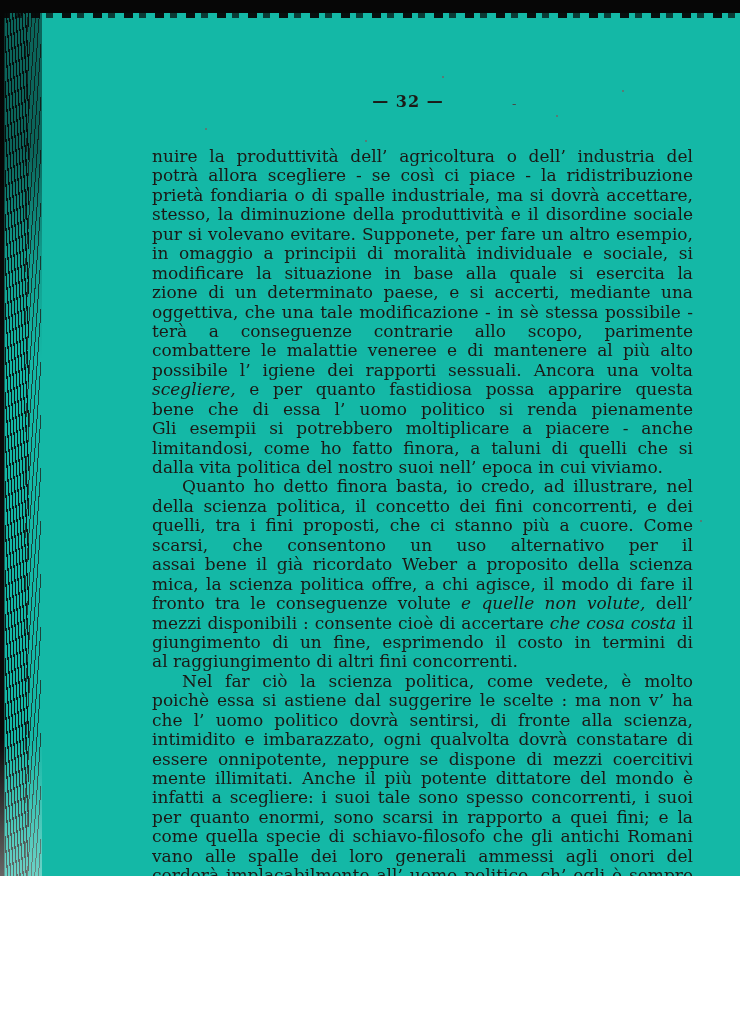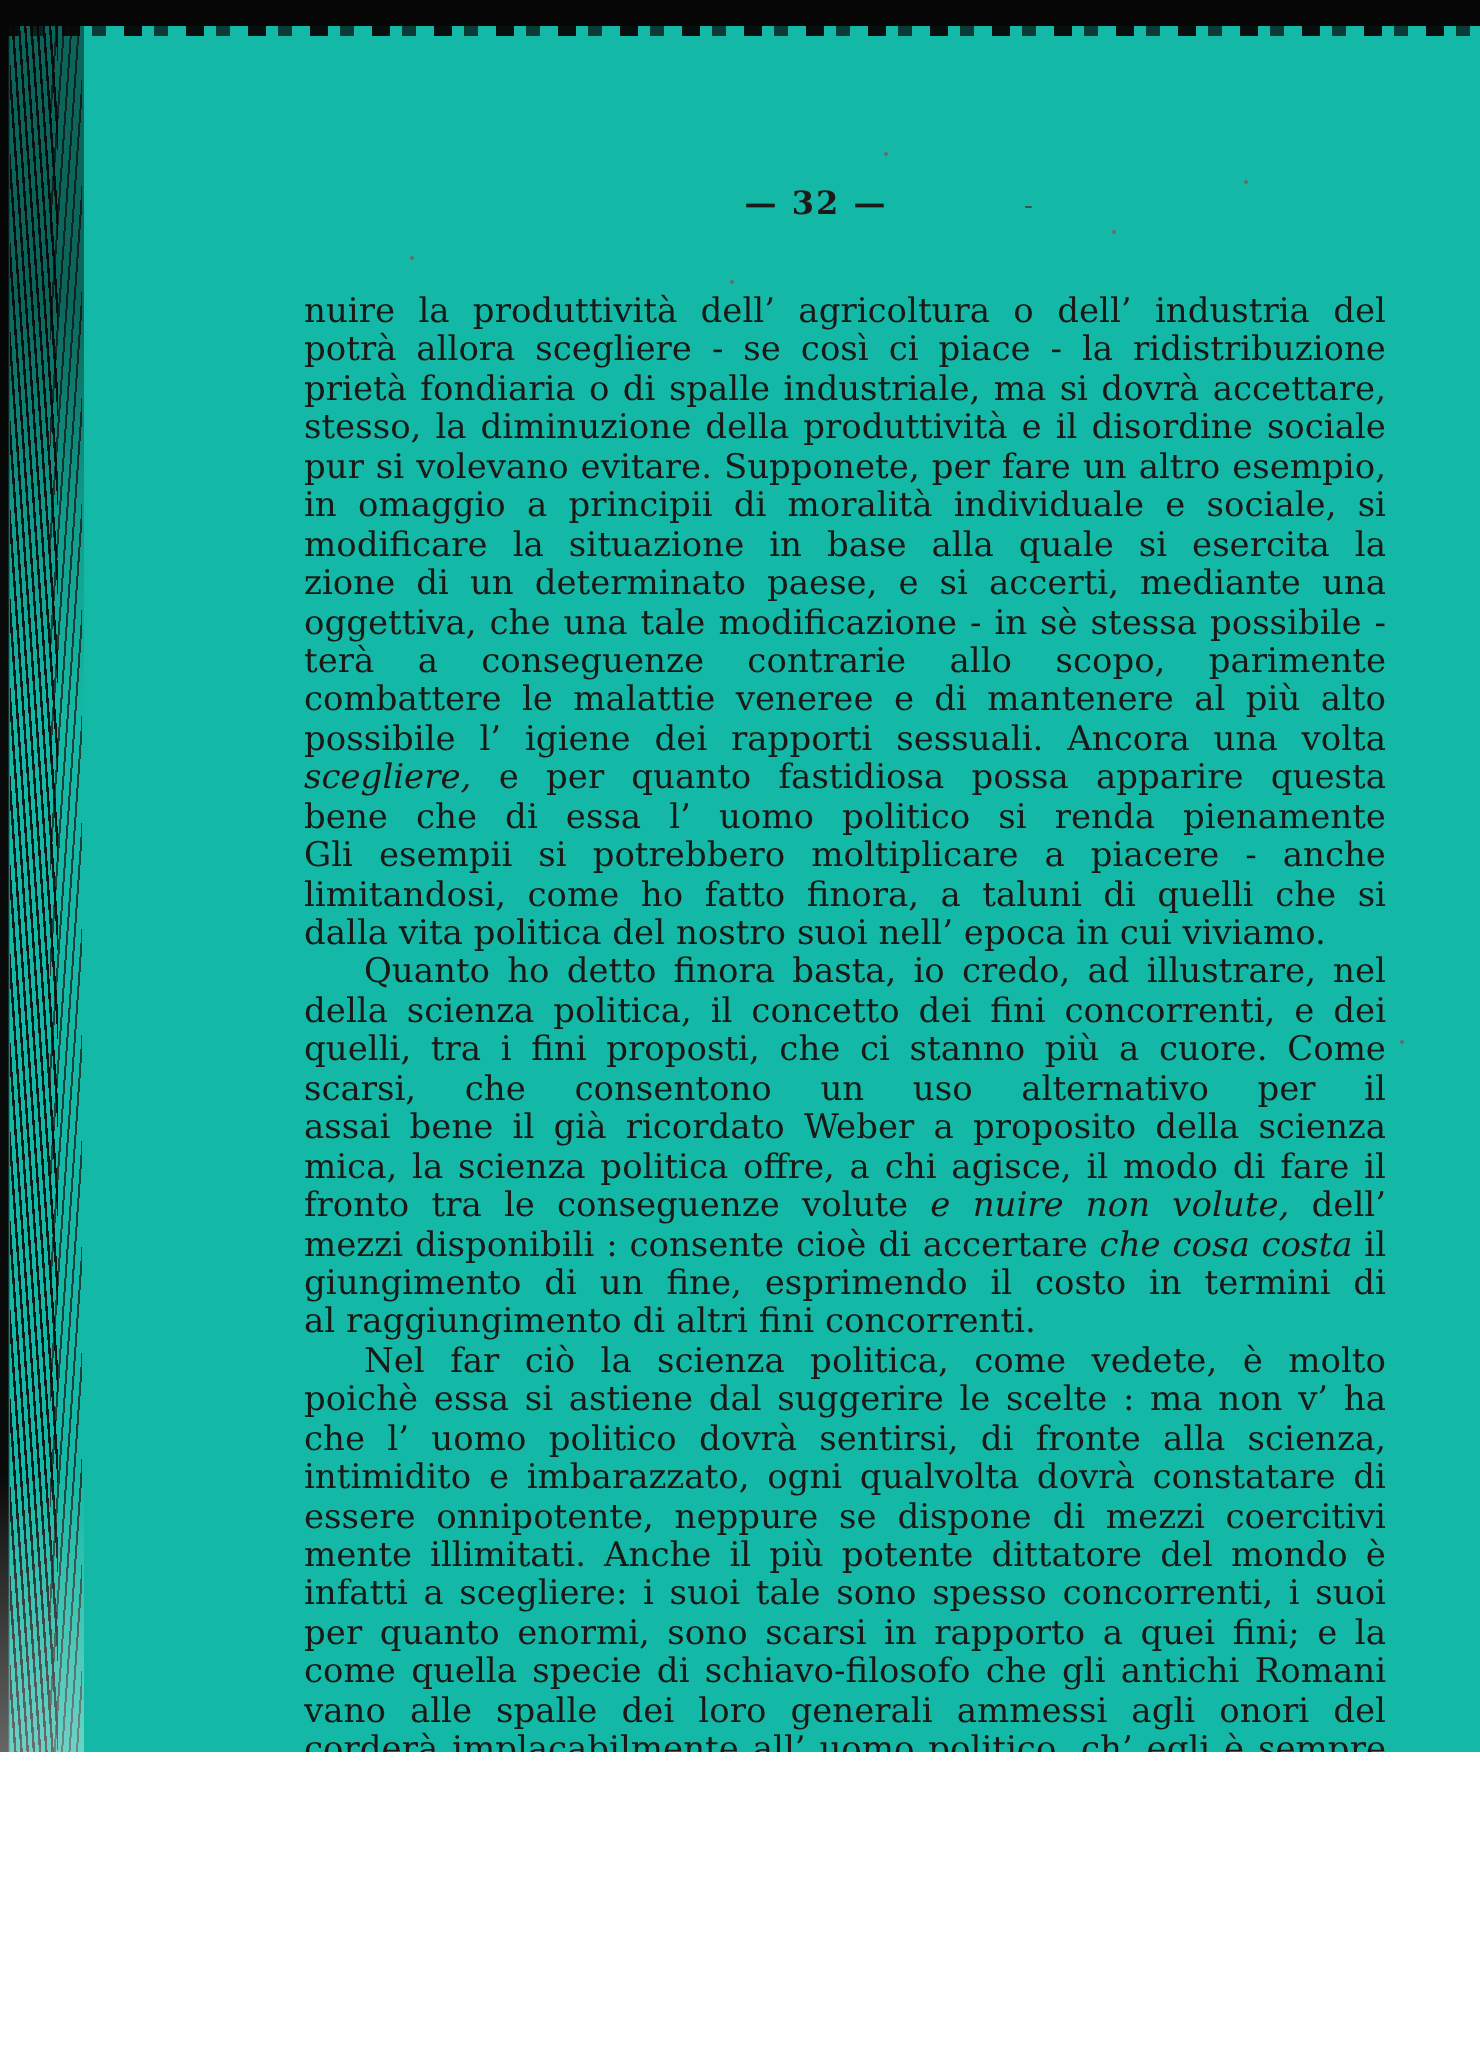--- a/index.html
+++ b/index.html
@@ -132,21 +132,21 @@
       <div class="line"><span>bene che di essa l’ uomo politico si renda pienamente consapevole.</span></div>
       <div class="line"><span>Gli esempii si potrebbero moltiplicare a piacere - anche soltanto</span></div>
       <div class="line"><span>limitandosi, come ho fatto finora, a taluni di quelli che si traggono</span></div>
       <div class="line flush"><span>dalla vita politica del nostro suoi nell’ epoca in cui viviamo.</span></div>
       <div class="line indent"><span>Quanto ho detto finora basta, io credo, ad illustrare, nel dominio</span></div>
       <div class="line"><span>della scienza politica, il concetto dei fini concorrenti, e dei mezzi</span></div>
       <div class="line"><span>quelli, tra i fini proposti, che ci stanno più a cuore. Come notava</span></div>
       <div class="line"><span>scarsi, che consentono un uso alternativo per il raggiungimento di</span></div>
       <div class="line"><span>assai bene il già ricordato Weber a proposito della scienza econo-</span></div>
       <div class="line"><span>mica, la scienza politica offre, a chi agisce, il modo di fare il con-</span></div>
-      <div class="line"><span>fronto tra le conseguenze volute </span><em>e nuire non volute,</em><span> dell’ impiego dei</span></div>
+      <div class="line"><span>fronto tra le conseguenze volute </span><em>e quelle non volute,</em><span> dell’ impiego dei</span></div>
       <div class="line"><span>mezzi disponibili : consente cioè di accertare </span><em>che cosa costa</em><span> il rag-</span></div>
       <div class="line"><span>giungimento di un fine, esprimendo il costo in termini di potrebbe</span></div>
       <div class="line flush"><span>al raggiungimento di altri fini concorrenti.</span></div>
       <div class="line indent"><span>Nel far ciò la scienza politica, come vedete, è molto modesta,</span></div>
       <div class="line"><span>poichè essa si astiene dal suggerire le scelte : ma non v’ ha dubbio</span></div>
       <div class="line"><span>che l’ uomo politico dovrà sentirsi, di fronte alla scienza, abbastanza</span></div>
       <div class="line"><span>intimidito e imbarazzato, ogni qualvolta dovrà constatare di non</span></div>
       <div class="line"><span>essere onnipotente, neppure se dispone di mezzi coercitivi pratica-</span></div>
       <div class="line"><span>mente illimitati. Anche il più potente dittatore del mondo è costretto</span></div>
       <div class="line"><span>infatti a scegliere: i suoi tale sono spesso concorrenti, i suoi mezzi,</span></div>

